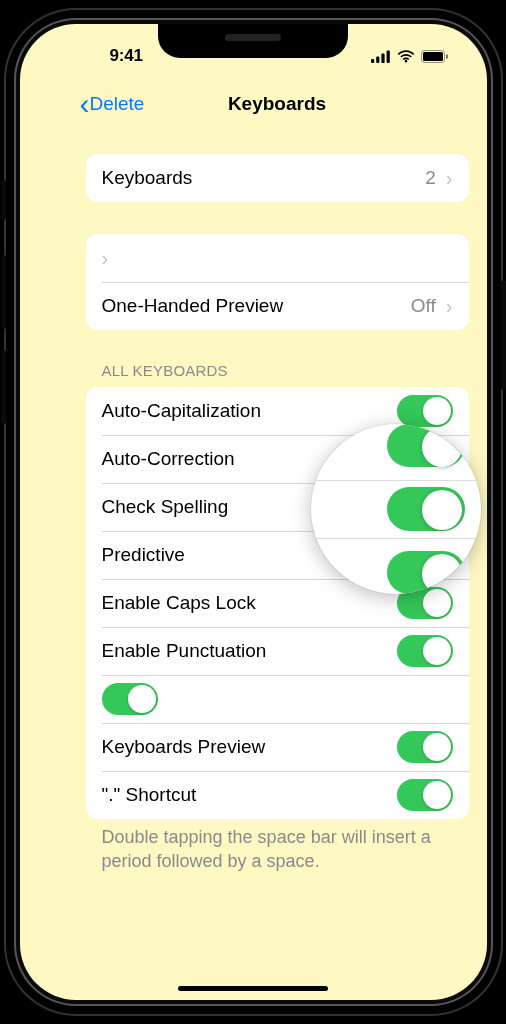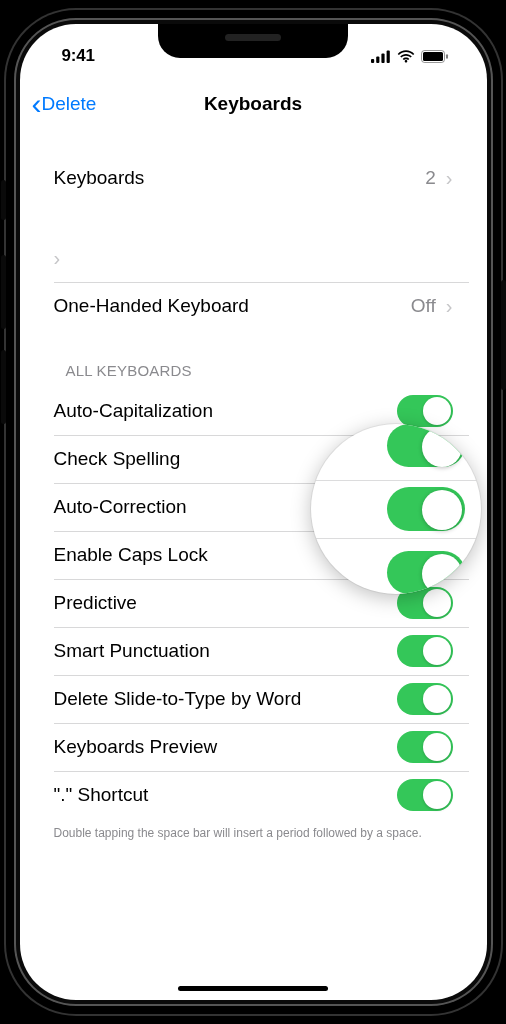--- a/index.html
+++ b/index.html
@@ -25,24 +25,25 @@
       width: 100%;
       height: 100%;
       border-radius: 62px;
       background: #0a0a0a;
       padding: 6px;
       box-shadow: inset 0 0 0 2px #555;
     }
     .screen {
       width: 100%;
       height: 100%;
-      background: #ffffff;
+      background: #fef9c3;
       border-radius: 56px;
       overflow: hidden;
       position: relative;
+      padding-left: 48px;
     }
     
     .side-btn { position: absolute; background: #0a0a0a; border-radius: 4px; }
     .sb-left1 { left: -5px; top: 170px; width: 5px; height: 40px; }
     .sb-left2 { left: -5px; top: 245px; width: 5px; height: 74px; }
     .sb-left3 { left: -5px; top: 340px; width: 5px; height: 74px; }
     .sb-right { right: -5px; top: 270px; width: 5px; height: 110px; }
     
     .notch {
       position: absolute;
@@ -146,21 +147,21 @@
     .row-right {
       display: flex;
       align-items: center;
       gap: 10px;
     }
     .value { color: #8a8a8e; font-size: 19px; }
     .chevron { color: #c5c5c7; font-size: 20px; font-weight: 300; }
     .section-header {
       font-size: 15px;
       color: #8a8a8e;
-      margin: 0 0 8px 28px;
+      margin: 0 0 8px 16px;
       text-transform: uppercase;
       letter-spacing: 0.2px;
     }
     
     .toggle {
       width: 56px; height: 32px;
       background: #34c759;
       border-radius: 16px;
       position: relative;
       flex-shrink: 0;
@@ -168,21 +169,21 @@
     .toggle::after {
       content: "";
       position: absolute;
       top: 2px; right: 2px;
       width: 28px; height: 28px;
       background: #fff;
       border-radius: 50%;
       box-shadow: 0 1px 3px rgba(0,0,0,0.2);
     }
     .footer-note {
-      font-size: 12px;
+      font-size: 18px;
       color: #8a8a8e;
       margin: 4px 16px 0 16px;
       line-height: 1.35;
     }
     
     .home-indicator {
       position: absolute;
       bottom: 9px;
       left: 50%;
       transform: translateX(-50%);
@@ -288,57 +289,56 @@
           </div>
         </div>
 
         <div class="group">
           <div class="row">
             <span class="row-right">
               <span class="chevron">›</span>
             </span>
           </div>
           <div class="row">
-            <span>One-Handed Keyboard</span>
+            <span>One-Handed Preview</span>
             <span class="row-right">
               <span class="value">Off</span>
               <span class="chevron">›</span>
             </span>
           </div>
         </div>
 
         <div class="section-header">ALL KEYBOARDS</div>
 
         <div class="group toggles">
           <div class="row">
             <span>Auto-Capitalization</span>
             <span class="toggle"></span>
           </div>
           <div class="row">
+            <span>Auto-Correction</span>
+            <span class="toggle"></span>
+          </div>
+          <div class="row">
             <span>Check Spelling</span>
             <span class="toggle"></span>
           </div>
           <div class="row">
-            <span>Auto-Correction</span>
+            <span>Predictive</span>
             <span class="toggle"></span>
           </div>
           <div class="row">
             <span>Enable Caps Lock</span>
             <span class="toggle"></span>
           </div>
           <div class="row">
-            <span>Predictive</span>
-            <span class="toggle"></span>
-          </div>
-          <div class="row">
-            <span>Smart Punctuation</span>
-            <span class="toggle"></span>
-          </div>
-          <div class="row">
-            <span>Delete Slide-to-Type by Word</span>
+            <span>Enable Punctuation</span>
+            <span class="toggle"></span>
+          </div>
+          <div class="row">
             <span class="toggle"></span>
           </div>
           <div class="row">
             <span>Keyboards Preview</span>
             <span class="toggle"></span>
           </div>
           <div class="row">
             <span>"." Shortcut</span>
             <span class="toggle"></span>
           </div>

